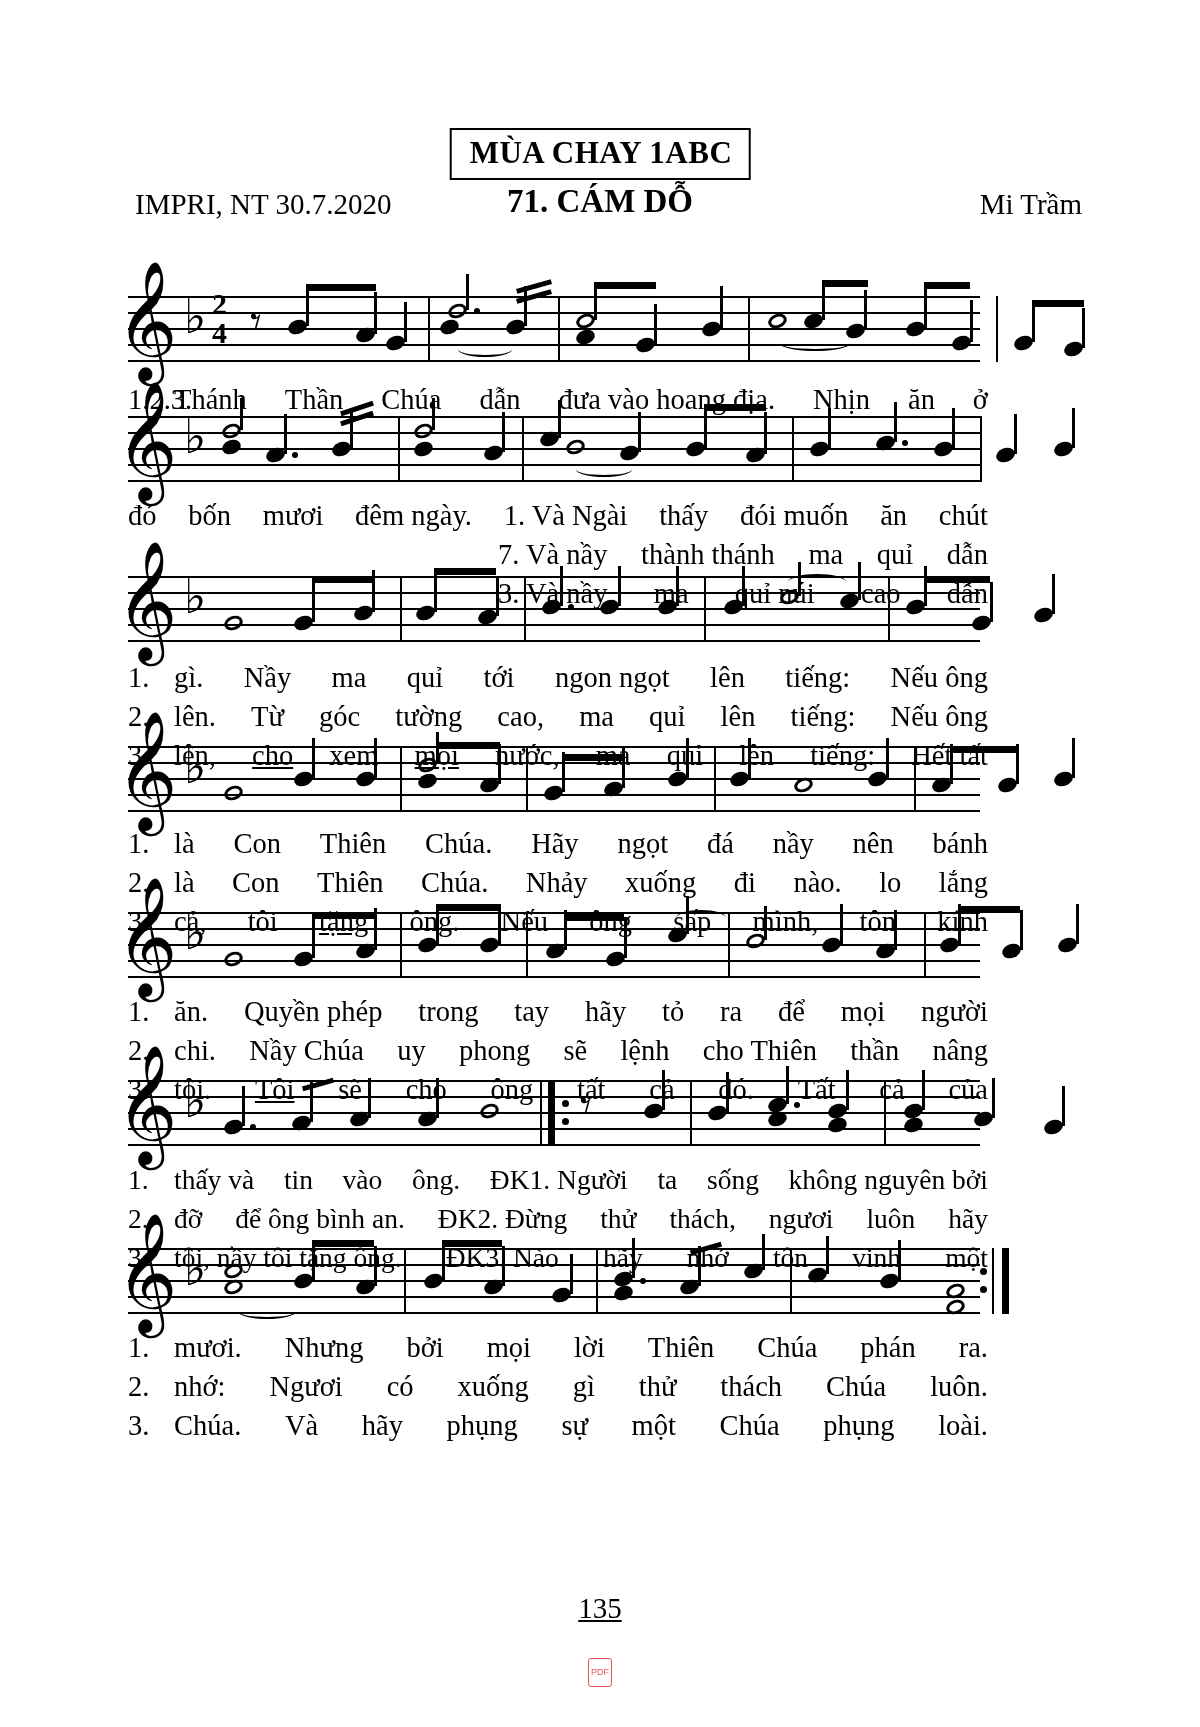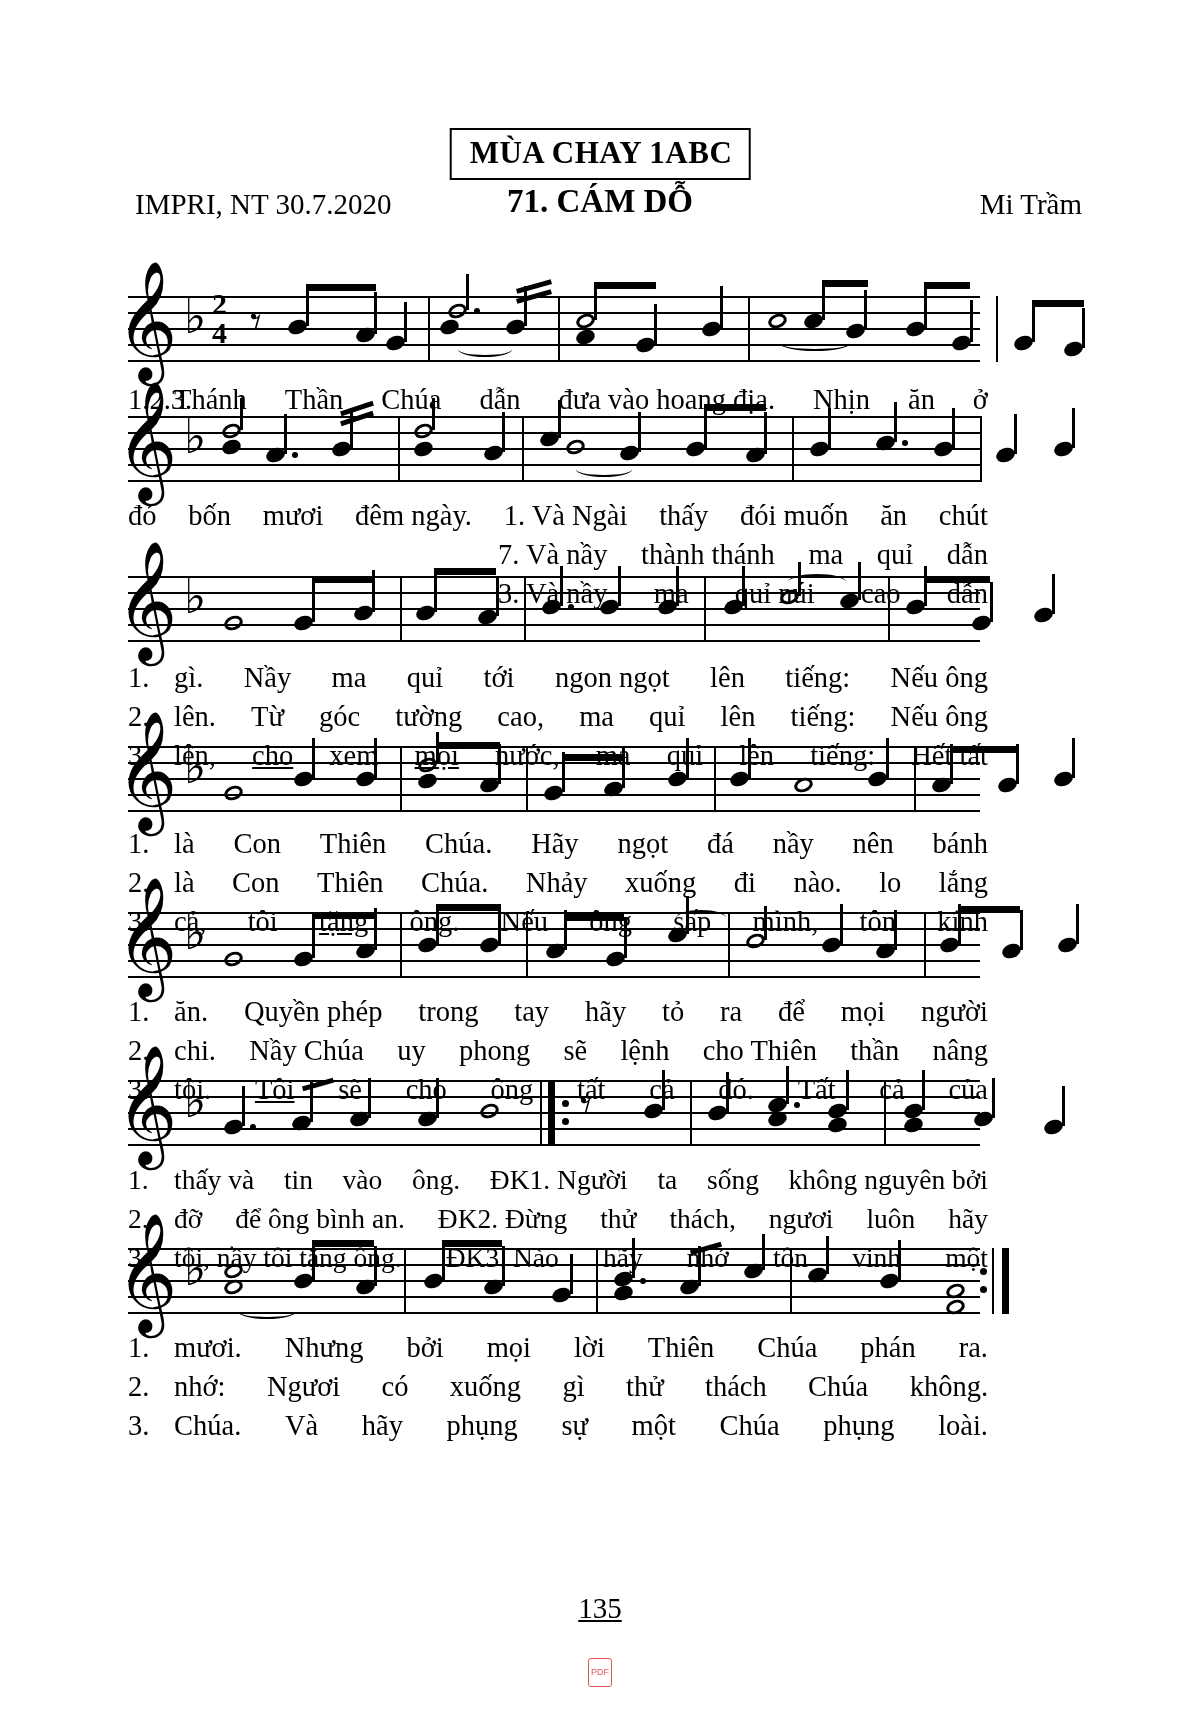--- a/index.html
+++ b/index.html
@@ -1135,21 +1135,21 @@
       <span class="num">2.</span>
       <span class="words">
         <span>nhớ:</span>
         <span>Ngươi</span>
         <span>có</span>
         <span>xuống</span>
         <span>gì</span>
         <span>thử</span>
         <span>thách</span>
         <span>Chúa</span>
-        <span>không.</span>
+        <span>luôn.</span>
       </span>
     </div>
     <div class="lyricrow">
       <span class="num">3.</span>
       <span class="words">
         <span>Chúa.</span>
         <span>Và</span>
         <span>hãy</span>
         <span>phụng</span>
         <span>sự</span>

